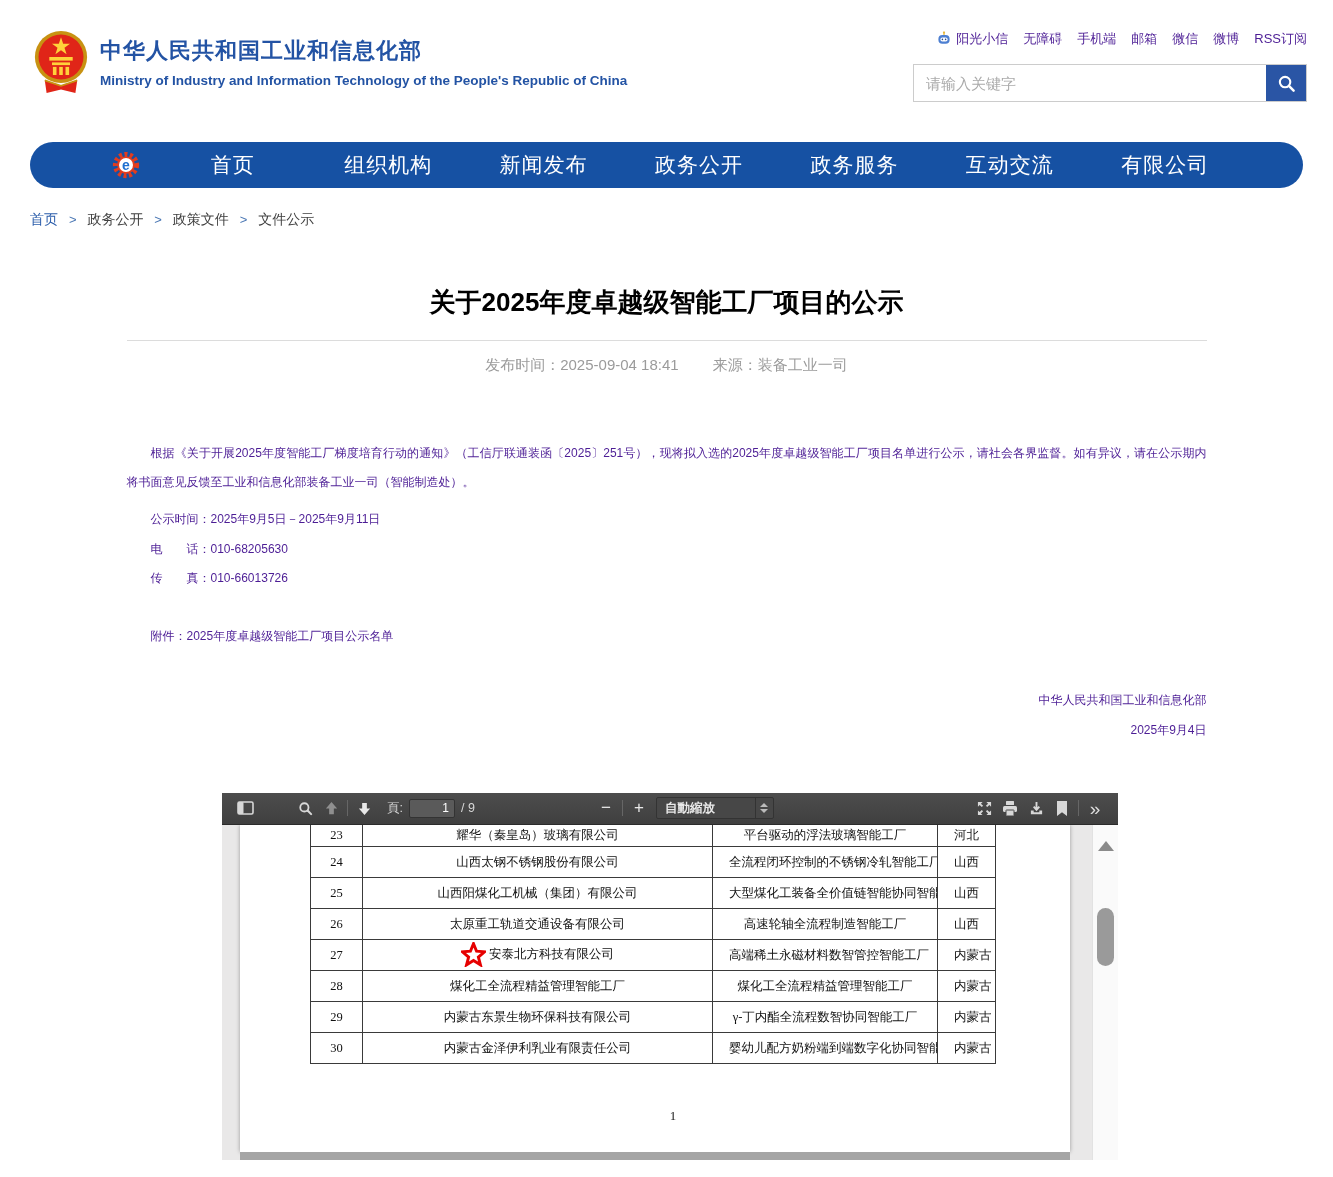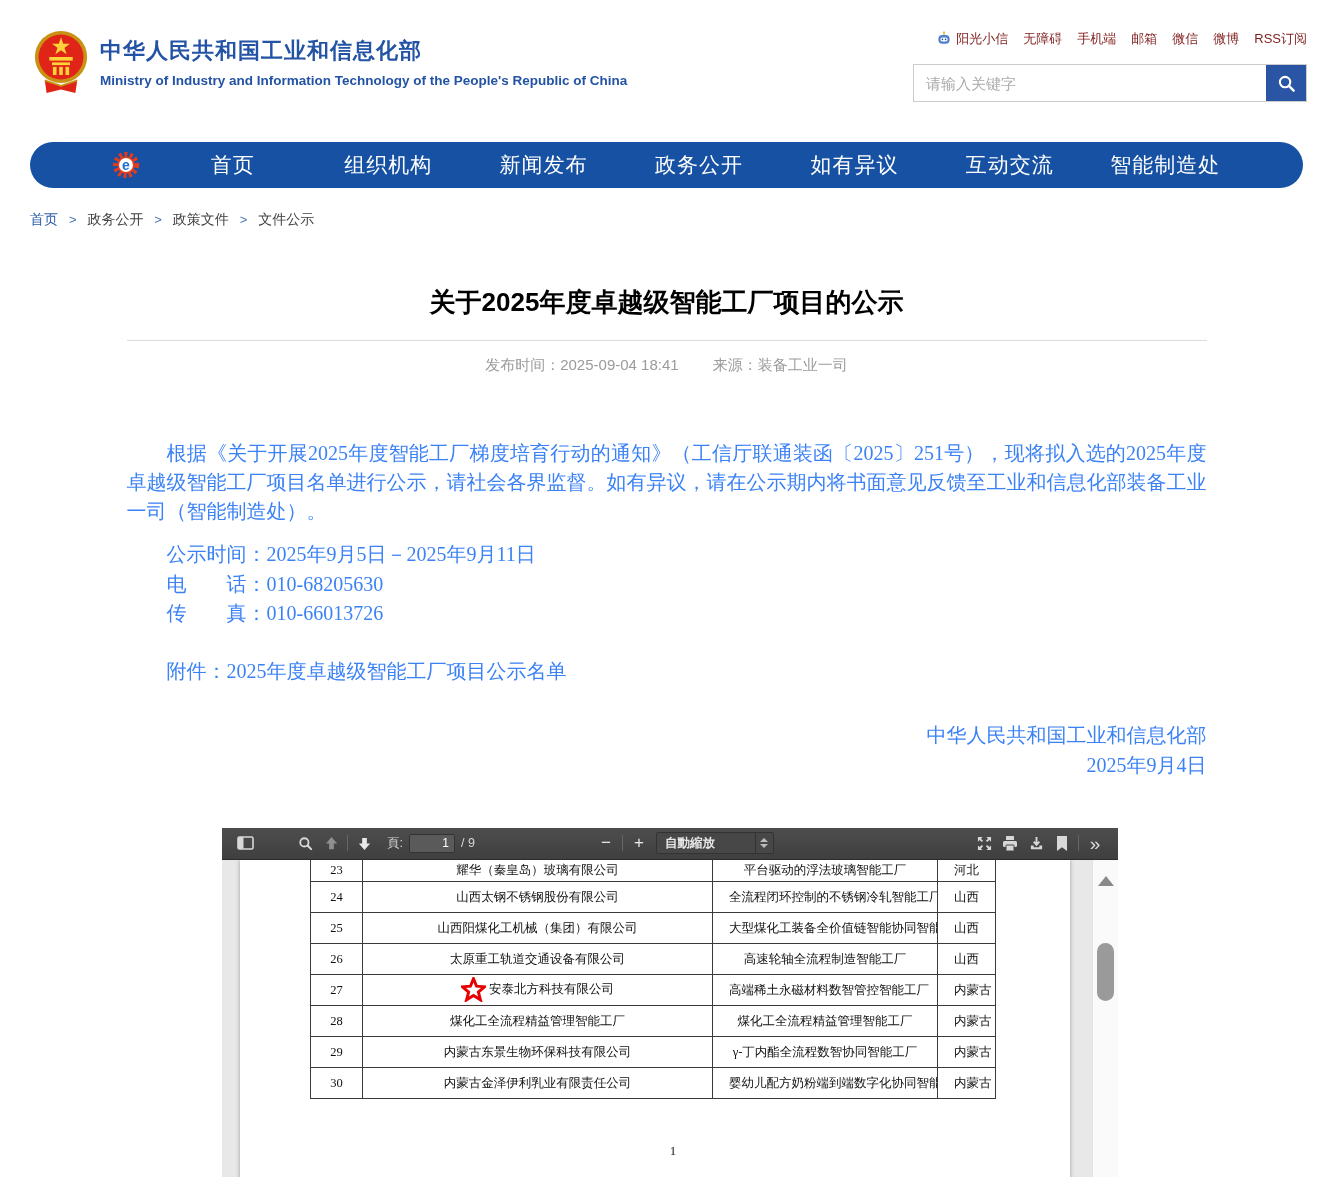--- a/index.html
+++ b/index.html
@@ -7,21 +7,21 @@
     font-family:"Liberation Sans","DejaVu Sans",sans-serif; }
 
   
   .site-header { position:relative; height:135px; background:#fff; }
   .emblem { position:absolute; left:34px; top:30px; width:54px; height:72px; }
   .ministry-names { position:absolute; left:100px; top:36px; }
   .ministry-cn { font-size:22px; font-weight:bold; color:#2353a4; letter-spacing:1px; }
   .ministry-en { font-size:13.5px; font-weight:bold; color:#2353a4; margin-top:7px; }
   .quick-links { position:absolute; right:26px; top:30px; display:flex; align-items:center;
     gap:15px; font-size:13px; color:#333; }
-  .qlink { display:flex; align-items:center; gap:4px; color:#7f1d1d; cursor:pointer; }
+  .qlink { display:flex; align-items:center; gap:4px; color:#4c1d95; cursor:pointer; }
   .qicon svg { display:block; }
   .search-bar { position:absolute; right:26px; top:64px; width:394px; height:38px;
     border:1px solid #ccc; display:flex; }
   .search-input { flex:1; border:0; outline:none; padding:0 12px; font-size:15px; color:#6d28d9;
     font-family:inherit; }
   .search-input::placeholder { color:#aaa; }
   .search-btn { width:40px; height:100%; background:#2a55a5; border:0; cursor:pointer;
     display:flex; align-items:center; justify-content:center; }
 
   
@@ -39,24 +39,24 @@
   .crumb:first-of-type .crumb-label { color:#2a5caa; }
   .crumb:last-of-type .sep { display:none; }
 
   
   .article { width:1080px; margin:0 auto; }
   .article-title { margin-top:56px; text-align:center; font-size:26px; font-weight:bold;
     color:#000; }
   .article-divider { margin-top:20px; border-bottom:1px solid #dcdcdc; }
   .article-meta { margin-top:15px; text-align:center; font-size:15px; color:#9b9b9b; }
   .article-meta .meta-src { margin-left:30px; }
-  .article-body { margin-top:64px; font-family:Liberation Serif, serif;
-    font-size:20px; color:#3b82f6; }
+  .article-body { margin-top:64px; font-family:Liberation Sans, sans-serif;
+    font-size:12px; color:#4c1d95; }
   .para { text-indent:2em; line-height:29px; text-align:justify; }
-  .info-lines { margin-top:14px; }
+  .info-lines { margin-top:8px; }
   .info-lines div { line-height:29.5px; text-indent:2em; }
   .attachment { margin-top:28px; text-indent:2em; line-height:29px; }
   .signature-block { margin-top:34px; text-align:right; line-height:30px; }
 
   
   .pdf-viewer { margin:48px 0 0 222px; width:896px; height:367px; background:#e9e8e8;
     position:relative; overflow:hidden; }
   .pdf-toolbar { height:32px; background:linear-gradient(#4d4d4d,#3f3f3f);
     border-bottom:1px solid #2b2b2b; display:flex; align-items:center; color:#d8d8d8;
     font-size:12.5px; padding:0 10px; position:relative; z-index:3; }
@@ -207,29 +207,29 @@
 
       <div class="nav-item">
         <span>新闻发布</span>
       </div>
 
       <div class="nav-item">
         <span>政务公开</span>
       </div>
 
       <div class="nav-item">
-        <span>如有异议</span>
+        <span>政务服务</span>
       </div>
 
       <div class="nav-item">
         <span>互动交流</span>
       </div>
 
       <div class="nav-item">
-        <span>智能制造处</span>
+        <span>有限公司</span>
       </div>
 
   </div>
 </div>
 
 <div class="breadcrumb">
   
     <span class="crumb">
       <a class="crumb-label">首页</a>
       <span class="sep">&gt;</span>

